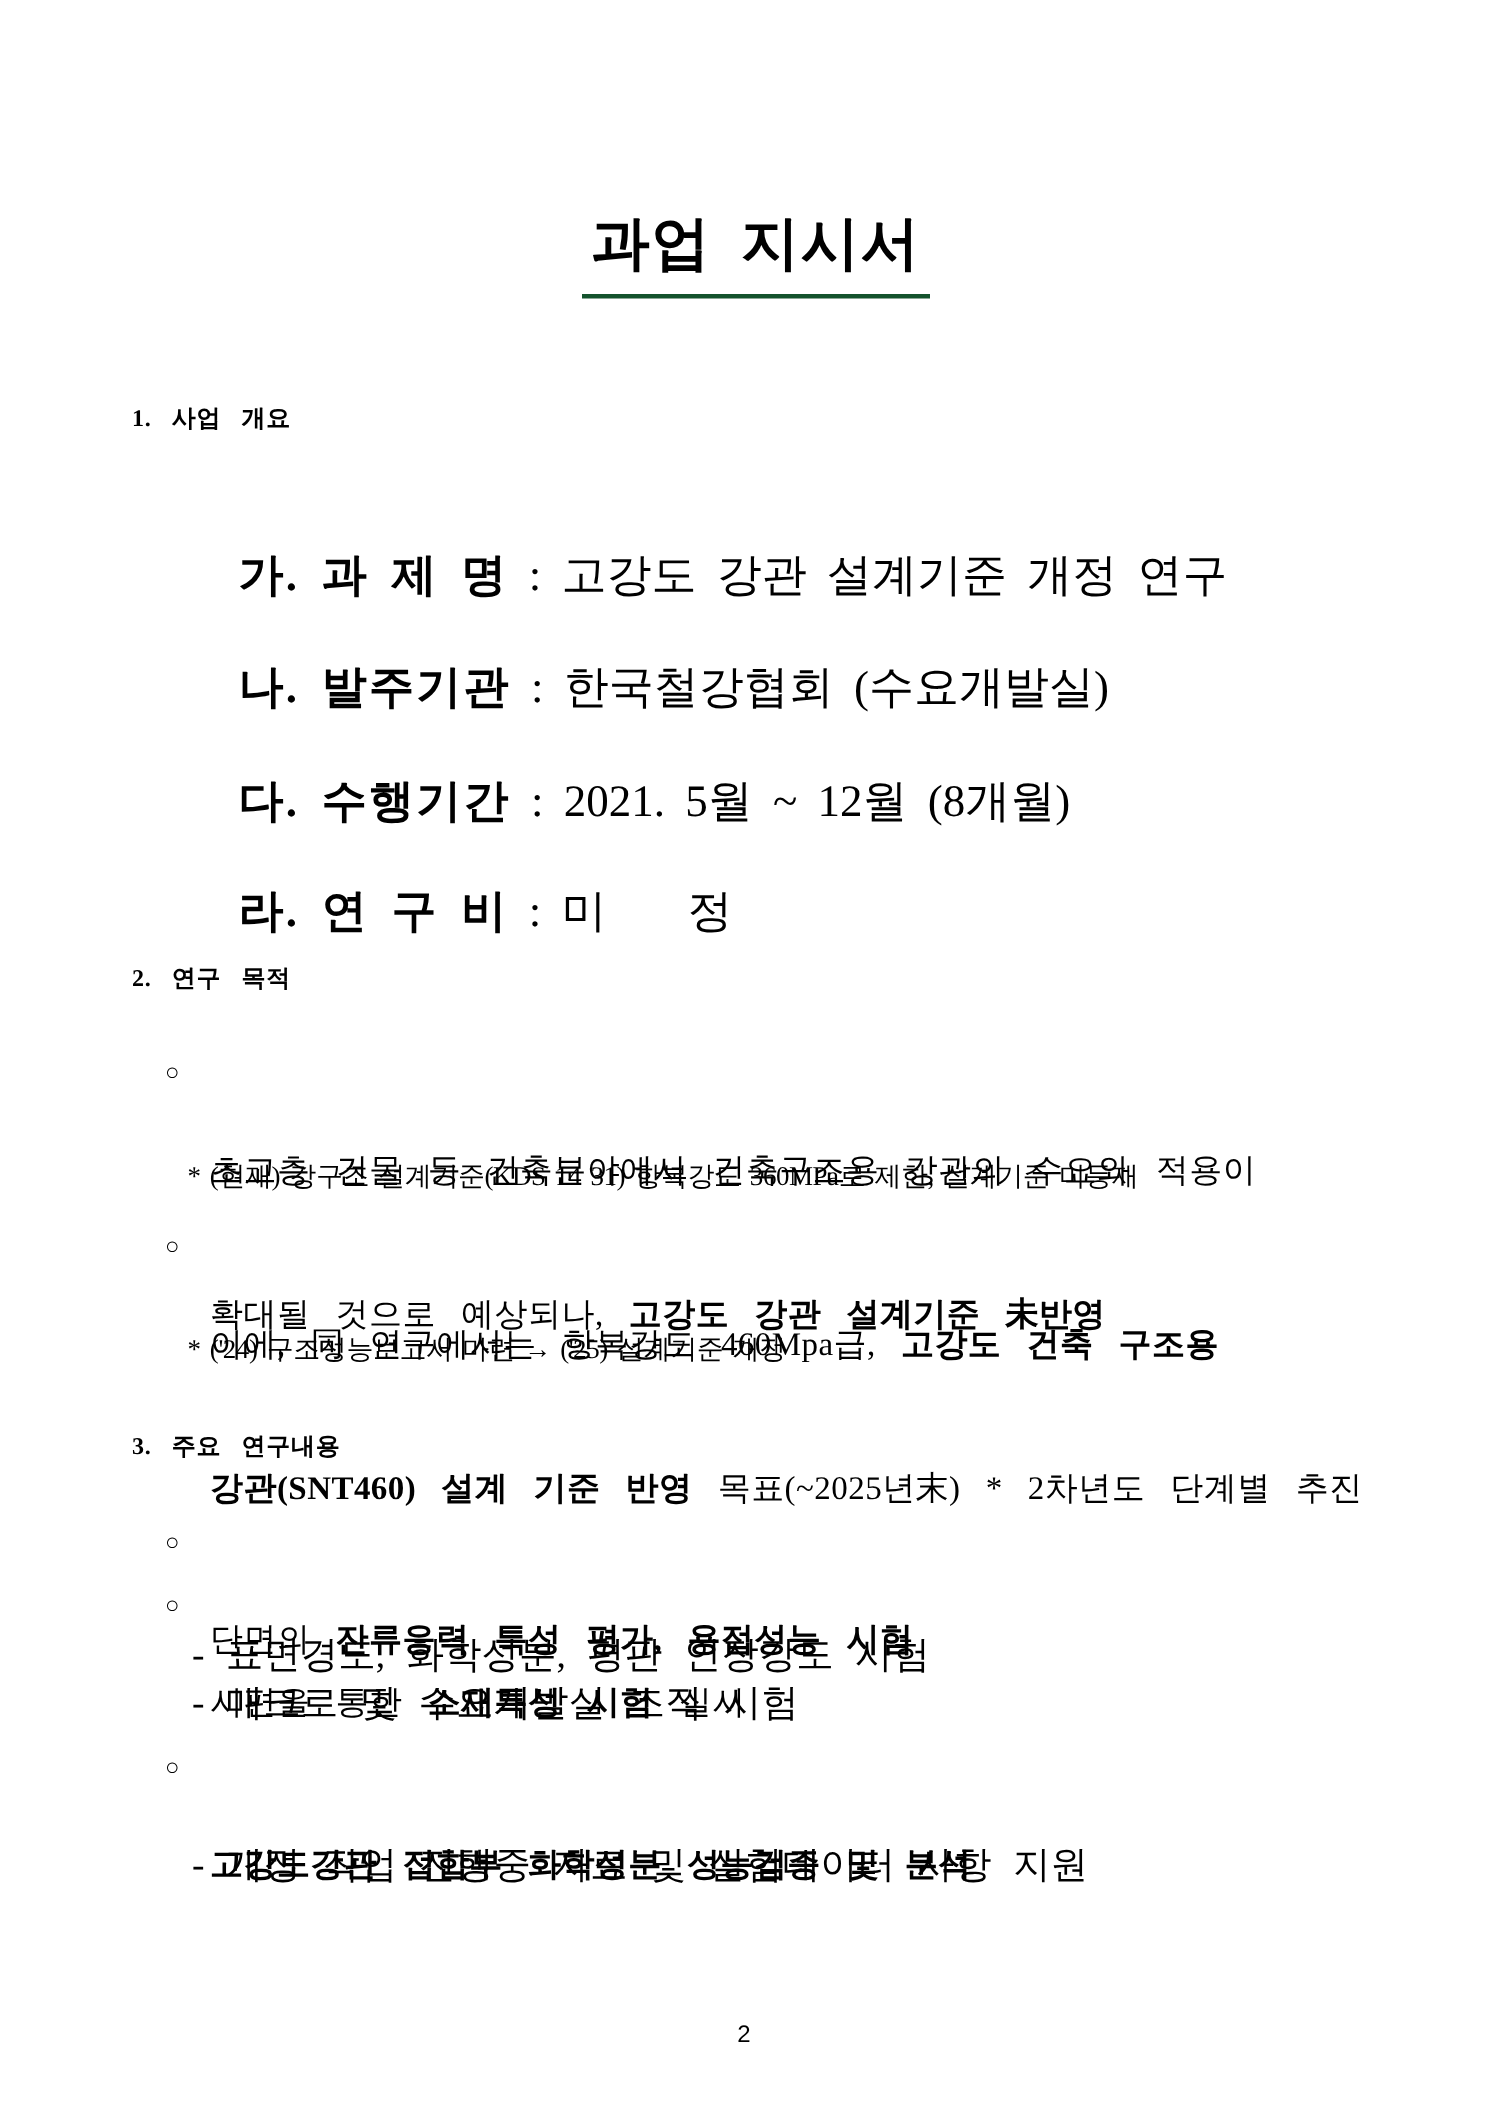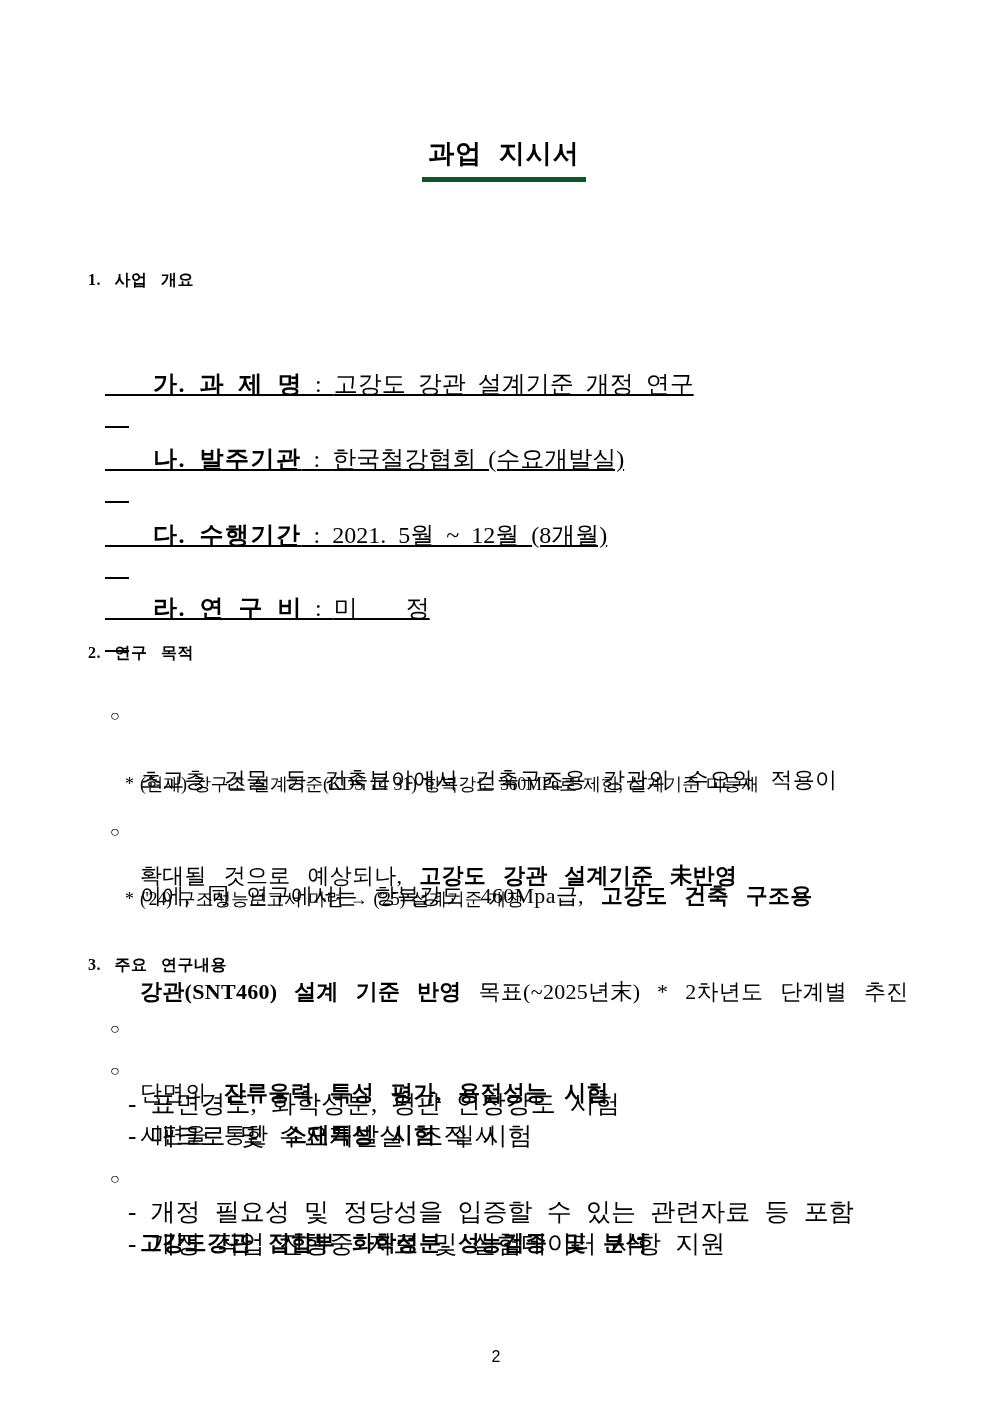--- a/index.html
+++ b/index.html
@@ -11,36 +11,36 @@
     margin: 0 auto;
     background: #ffffff;
     color: #000000;
     font-family: "Liberation Serif", "DejaVu Serif", serif;
     overflow: hidden;
   }
   .abs { position: absolute; white-space: pre-wrap; }
   .title-wrap { top: 118px; left: 0; width: 100%; text-align: center; }
   .title-text {
     display: inline-block;
-    font-size: 26px;
+    font-size: 39px;
     font-weight: bold;
     letter-spacing: 1px;
     word-spacing: 9px;
     line-height: 1.4;
-    border-bottom: 5px solid #14532d;
+    border-bottom: 3px solid #14532d;
     padding: 0 6px 5px 6px;
   }
   .heading {
     font-size: 16px;
     font-weight: bold;
     letter-spacing: 0.5px;
     word-spacing: 9px;
     line-height: 32px;
   }
-  .field { font-size: 24px; line-height: 32px; word-spacing: 6px; text-decoration: underline; }
+  .field { font-size: 30px; line-height: 32px; word-spacing: 6px; }
   .field .label { font-weight: bold; letter-spacing: 1.5px; }
   .bullet {
     display: flex;
     align-items: flex-start;
     font-size: 22px;
     line-height: 32px;
     word-spacing: 11px;
     letter-spacing: 0.3px;
   }
   .marker {
@@ -138,18 +138,17 @@
   <div class="abs dash" style="top:1089px;left:128px;">- 표면경도, 화학성분, 평판 인장강도 시험</div>
   <div class="abs dash" style="top:1121px;left:128px;">- 매크로 및 수요개발실 조직 시험</div>
 
   <div class="abs bullet" style="top:1163px;left:110px;width:812px;">
     <span class="marker">○</span>
     <span class="btext">
       <span class="line"><span class="b">고강도강관 접합부 화학성분 성능검증 및 분석</span></span>
     </span>
   </div>
 
-  <div class="abs dash" style="top:1197px;left:128px;">- 개정 필요성 및 정당성을 입증할 수 있는 관련자료 등 포함</div>
   <div class="abs dash" style="top:1229px;left:128px;">- 개정 작업 진행중 자료 및 실험데이터 사항 지원</div>
 
   <div class="abs pagenum" style="top:1348px;">2</div>
 
 </div>
 
 </body></html>

